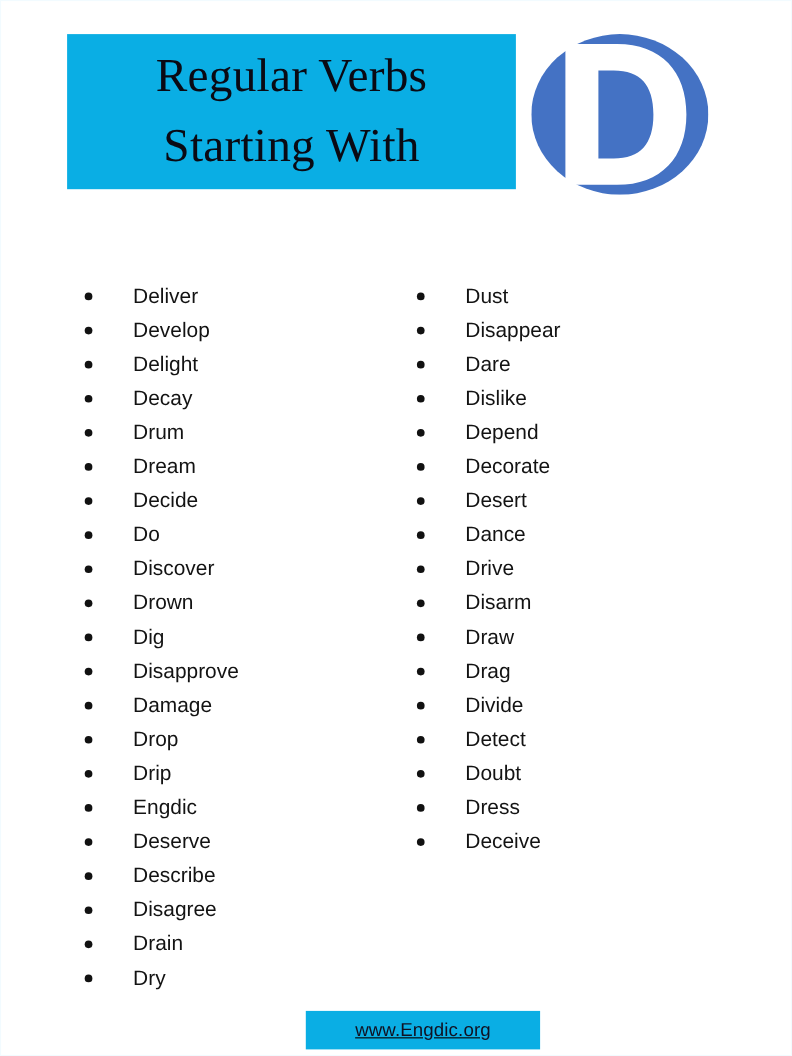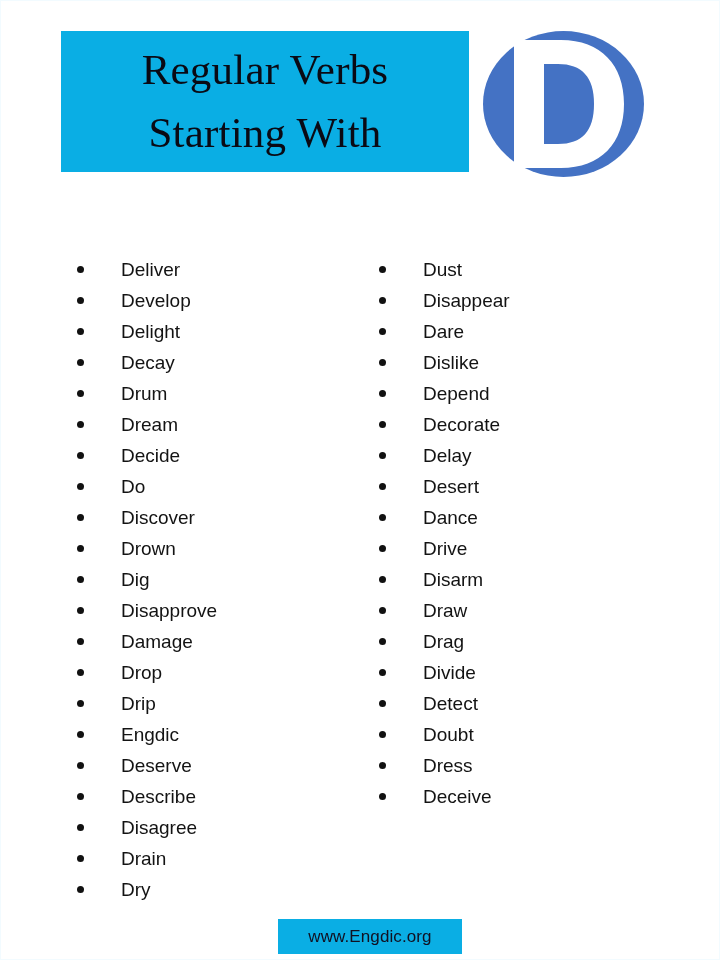--- a/index.html
+++ b/index.html
@@ -113,26 +113,27 @@
   ul.word-list li .word {
     display: inline-block;
     margin-left: 12px;
   }
 
   
   .footer {
     position: absolute;
     left: 277px;
     top: 918px;
-    width: 184px;
+    width: 213px;
     height: 35px;
     background: #0aaee4;
     display: flex;
     align-items: center;
     justify-content: center;
+    text-decoration: underline;
   }
   .footer .site {
     font-size: 17px;
     color: #111122;
     font-family: "Liberation Sans", sans-serif;
     letter-spacing: 0.1px;
   }
 </style>
 </head>
 <body>
@@ -185,21 +186,20 @@
     </div>
 
     <div class="col col-right">
       <ul class="word-list">
         <li><span class="bullet"></span><span class="word">Dust</span></li>
         <li><span class="bullet"></span><span class="word">Disappear</span></li>
         <li><span class="bullet"></span><span class="word">Dare</span></li>
         <li><span class="bullet"></span><span class="word">Dislike</span></li>
         <li><span class="bullet"></span><span class="word">Depend</span></li>
         <li><span class="bullet"></span><span class="word">Decorate</span></li>
-        <li><span class="bullet"></span><span class="word">Delay</span></li>
         <li><span class="bullet"></span><span class="word">Desert</span></li>
         <li><span class="bullet"></span><span class="word">Dance</span></li>
         <li><span class="bullet"></span><span class="word">Drive</span></li>
         <li><span class="bullet"></span><span class="word">Disarm</span></li>
         <li><span class="bullet"></span><span class="word">Draw</span></li>
         <li><span class="bullet"></span><span class="word">Drag</span></li>
         <li><span class="bullet"></span><span class="word">Divide</span></li>
         <li><span class="bullet"></span><span class="word">Detect</span></li>
         <li><span class="bullet"></span><span class="word">Doubt</span></li>
         <li><span class="bullet"></span><span class="word">Dress</span></li>

